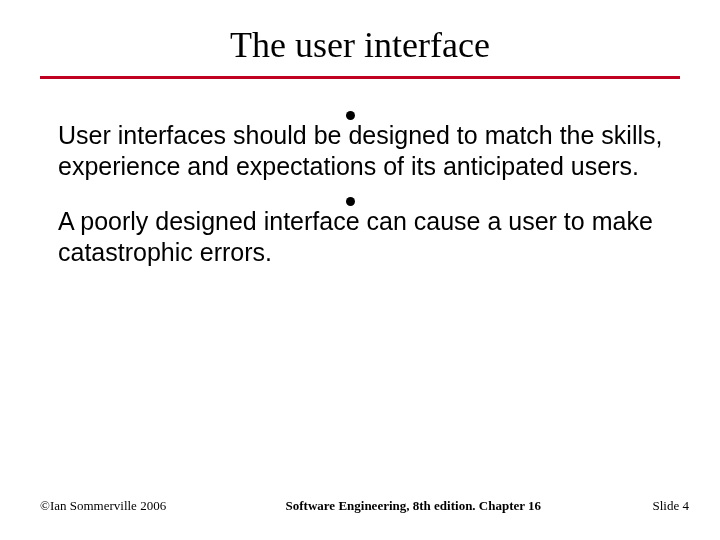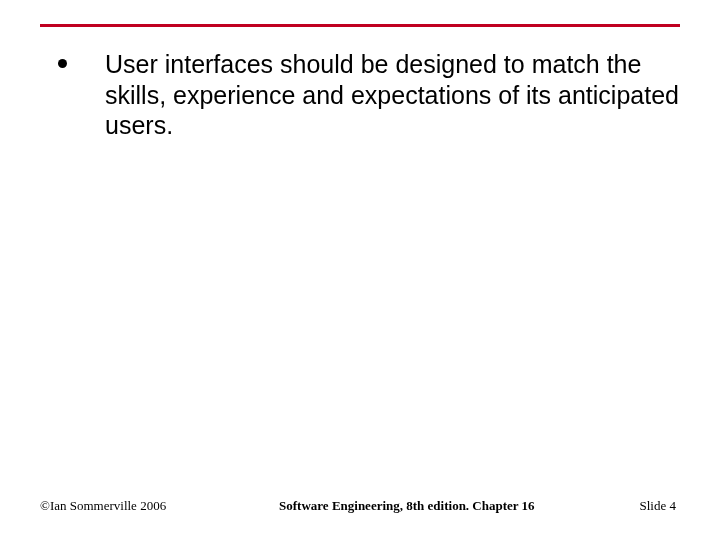--- a/index.html
+++ b/index.html
@@ -21,62 +21,68 @@
     border: none;
     border-top: 3px solid #c00020;
     margin: 0 0 22px 0;
   }
   .bullets {
     list-style: none;
     padding-left: 18px;
   }
   .bullets li {
     display: flex;
-    align-items: flex-start;
+    align-items: center;
     margin-bottom: 6px;
+    flex-direction: column;
   }
   .bullet-dot {
     flex: 0 0 auto;
     width: 9px;
     height: 9px;
     border-radius: 50%;
     background: #000;
     margin-top: 10px;
     margin-right: 38px;
   }
   .bullet-text {
     flex: 1 1 auto;
     font-size: 25px;
     line-height: 1.22;
   }
   .footer {
     position: absolute;
     left: 40px;
-    right: 44px;
+    right: 31px;
     bottom: 26px;
     display: flex;
     justify-content: space-between;
     align-items: baseline;
     font-family: "Times New Roman", Times, serif;
     font-size: 13px;
   }
   .footer .center { font-weight: bold; margin-left: 8px; }
   .footer .right { text-align: center; }
 </style>
 </head>
 <body>
 
 <div class="slide">
 
+  <h1 class="title">The user interface</h1>
   <hr class="rule">
 
   <ul class="bullets">
     <li>
       <span class="bullet-dot"></span>
       <span class="bullet-text">User interfaces should be designed to match the skills, experience and expectations of its anticipated users.</span>
+    </li>
+    <li>
+      <span class="bullet-dot"></span>
+      <span class="bullet-text">A poorly designed interface can cause a user to make catastrophic errors.</span>
     </li>
   </ul>
 
   <div class="footer">
     <span class="left">©Ian Sommerville 2006</span>
     <span class="center">Software Engineering, 8th edition. Chapter 16</span>
     <span class="right">Slide 4</span>
   </div>
 
 </div>

